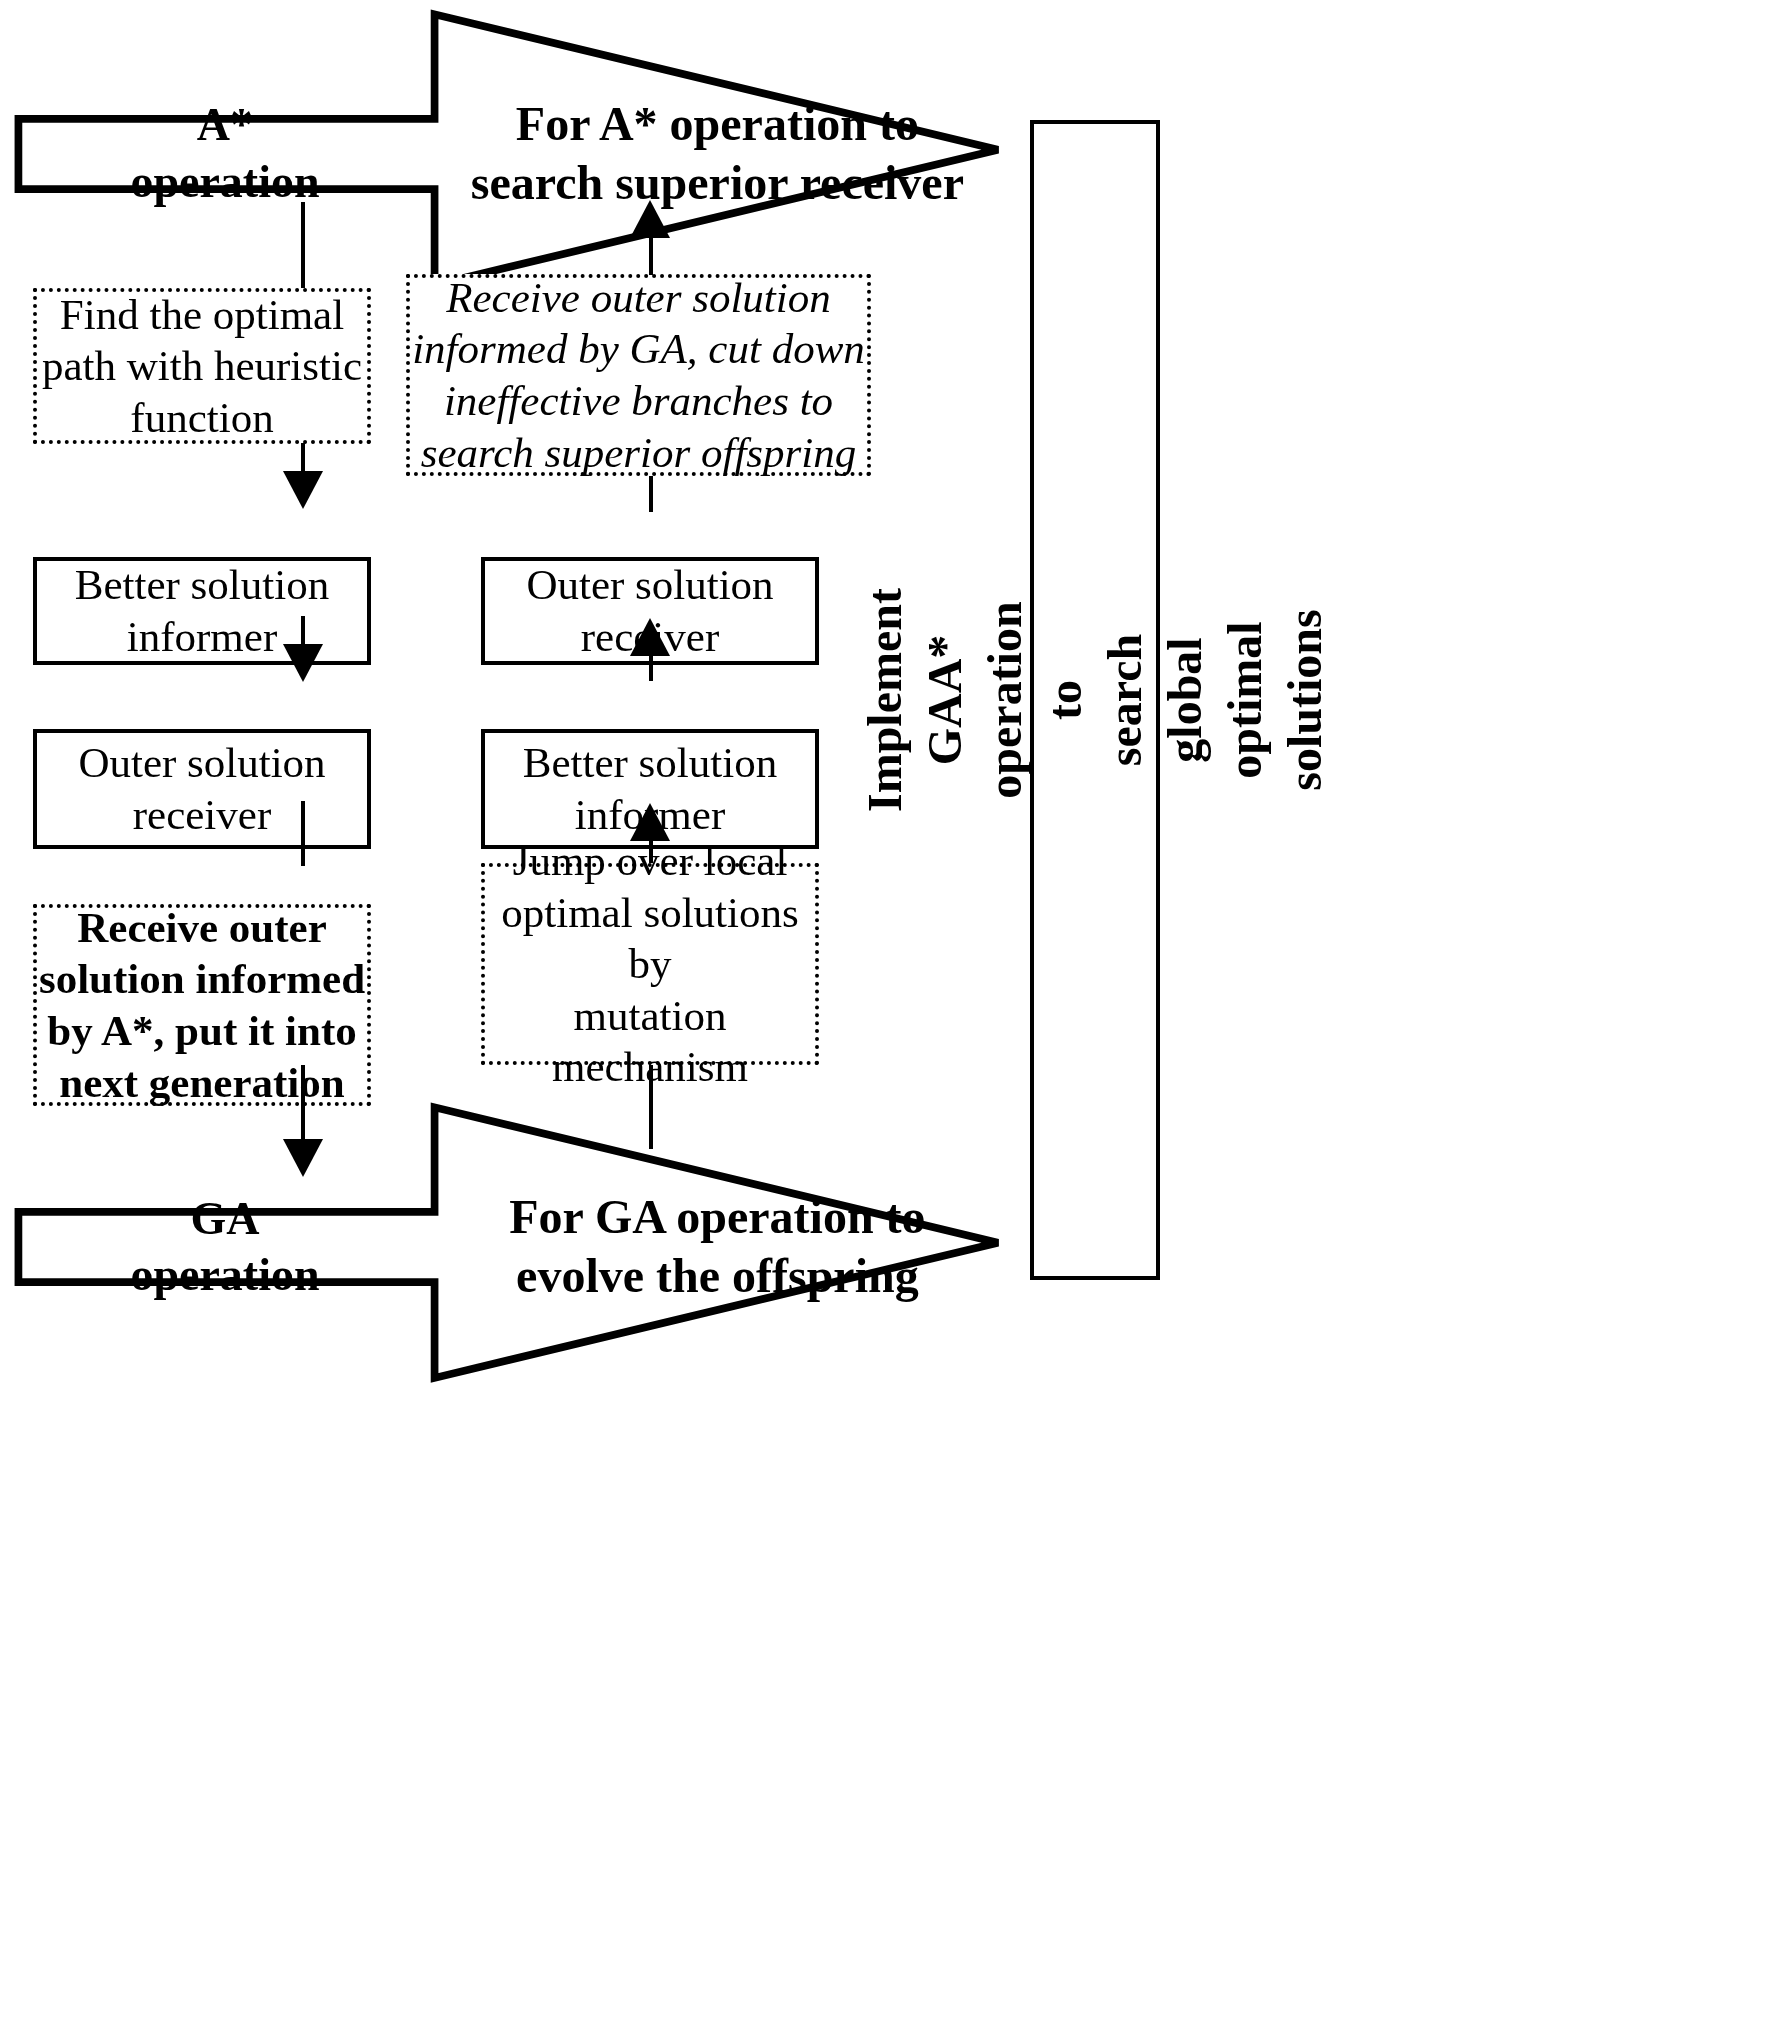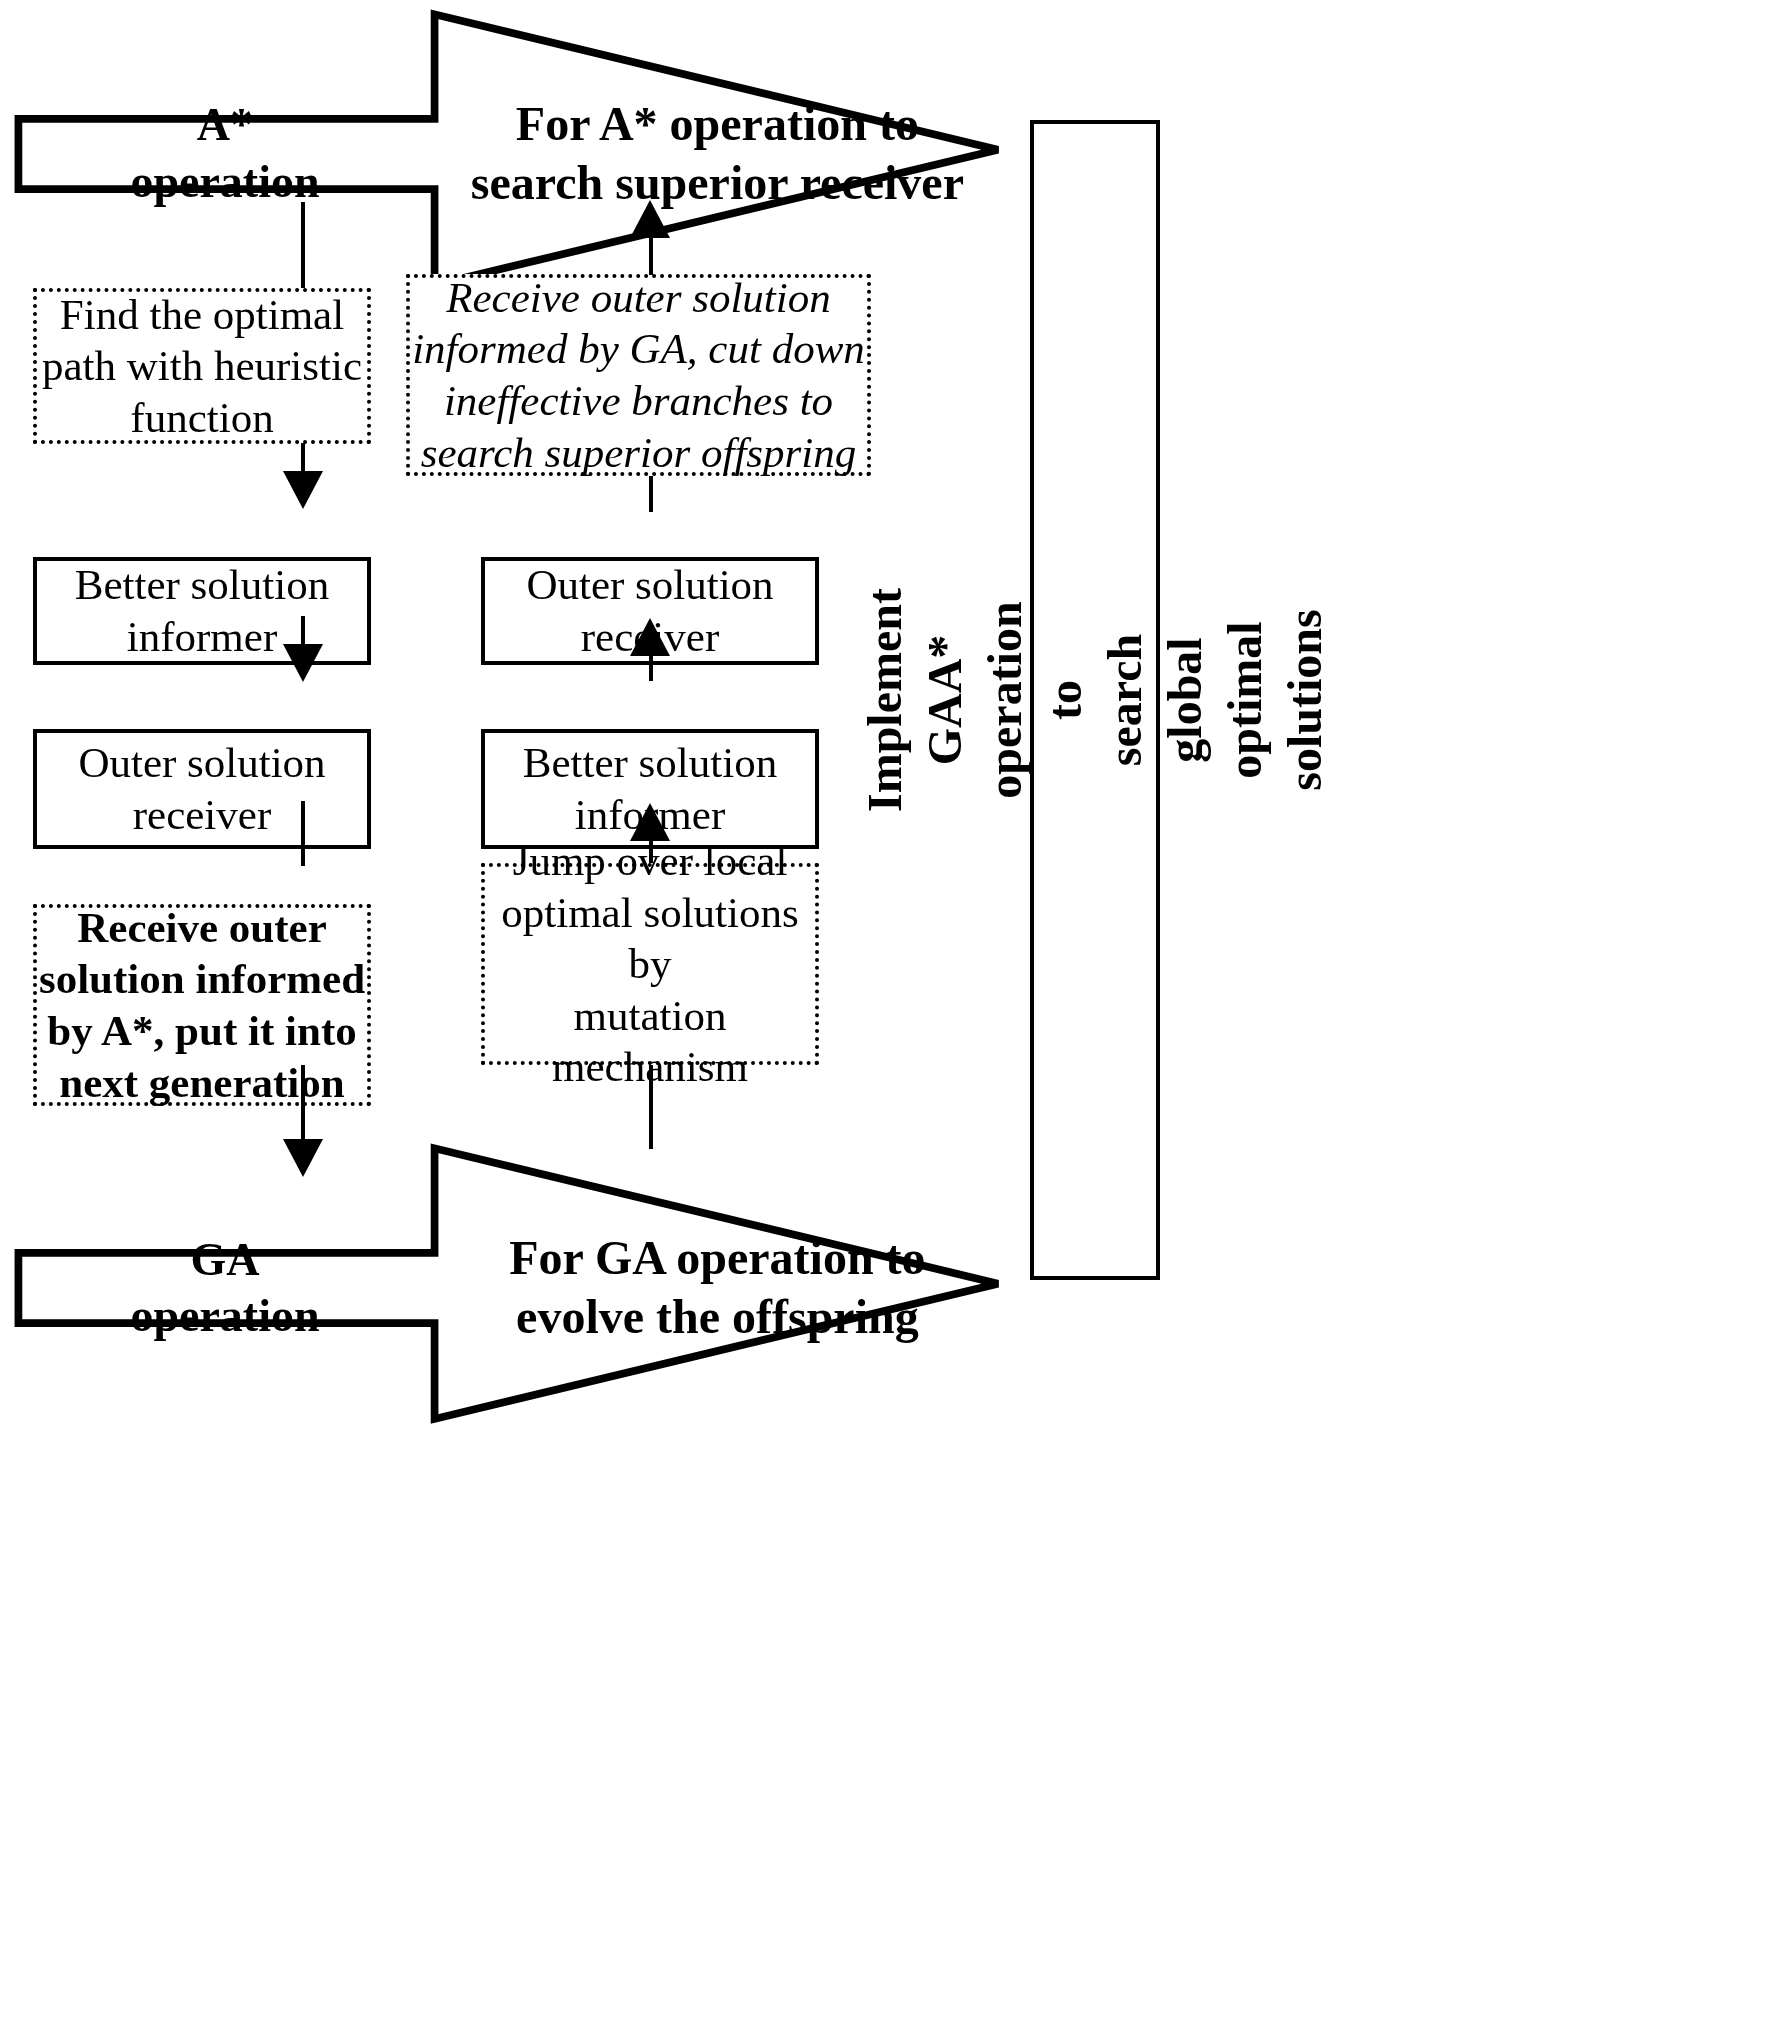--- a/index.html
+++ b/index.html
@@ -181,21 +181,21 @@
 
   <div class="node dotted" style="left:481px; top:863px; width:338px; height:202px; font-size:43px;">
     <span class="txt">Jump over local
 optimal solutions by
 mutation
 mechanism</span>
   </div>
 
   <div class="conn conn-v" style="left:649px; top:1065px; height:84px;"></div>
 
-  <div class="block-arrow" style="left:15.4px; top:1143px; width:989px; height:283px;">
+  <div class="block-arrow" style="left:15.4px; top:1102px; width:989px; height:283px;">
     <svg width="989" height="283" viewBox="0 0 1155 330">
       <polygon points="4,128 490,128 490,6 1148,164 490,322 490,210 4,210" fill="#ffffff" stroke="#000000" stroke-width="9" stroke-linejoin="miter"></polygon>
     </svg>
     <div class="arrow-label" style="left:8.6px; top:110px; width:402px; height:70px; font-size:46px;">GA
 operation</div>
     <div class="arrow-label" style="left:428px; top:103px; width:548px; height:84px; font-size:48px;">For GA operation to
 evolve the offspring</div>
   </div>
 
   <div class="tallbox" style="left:1030px; top:120px; width:130px; height:1160px;">

